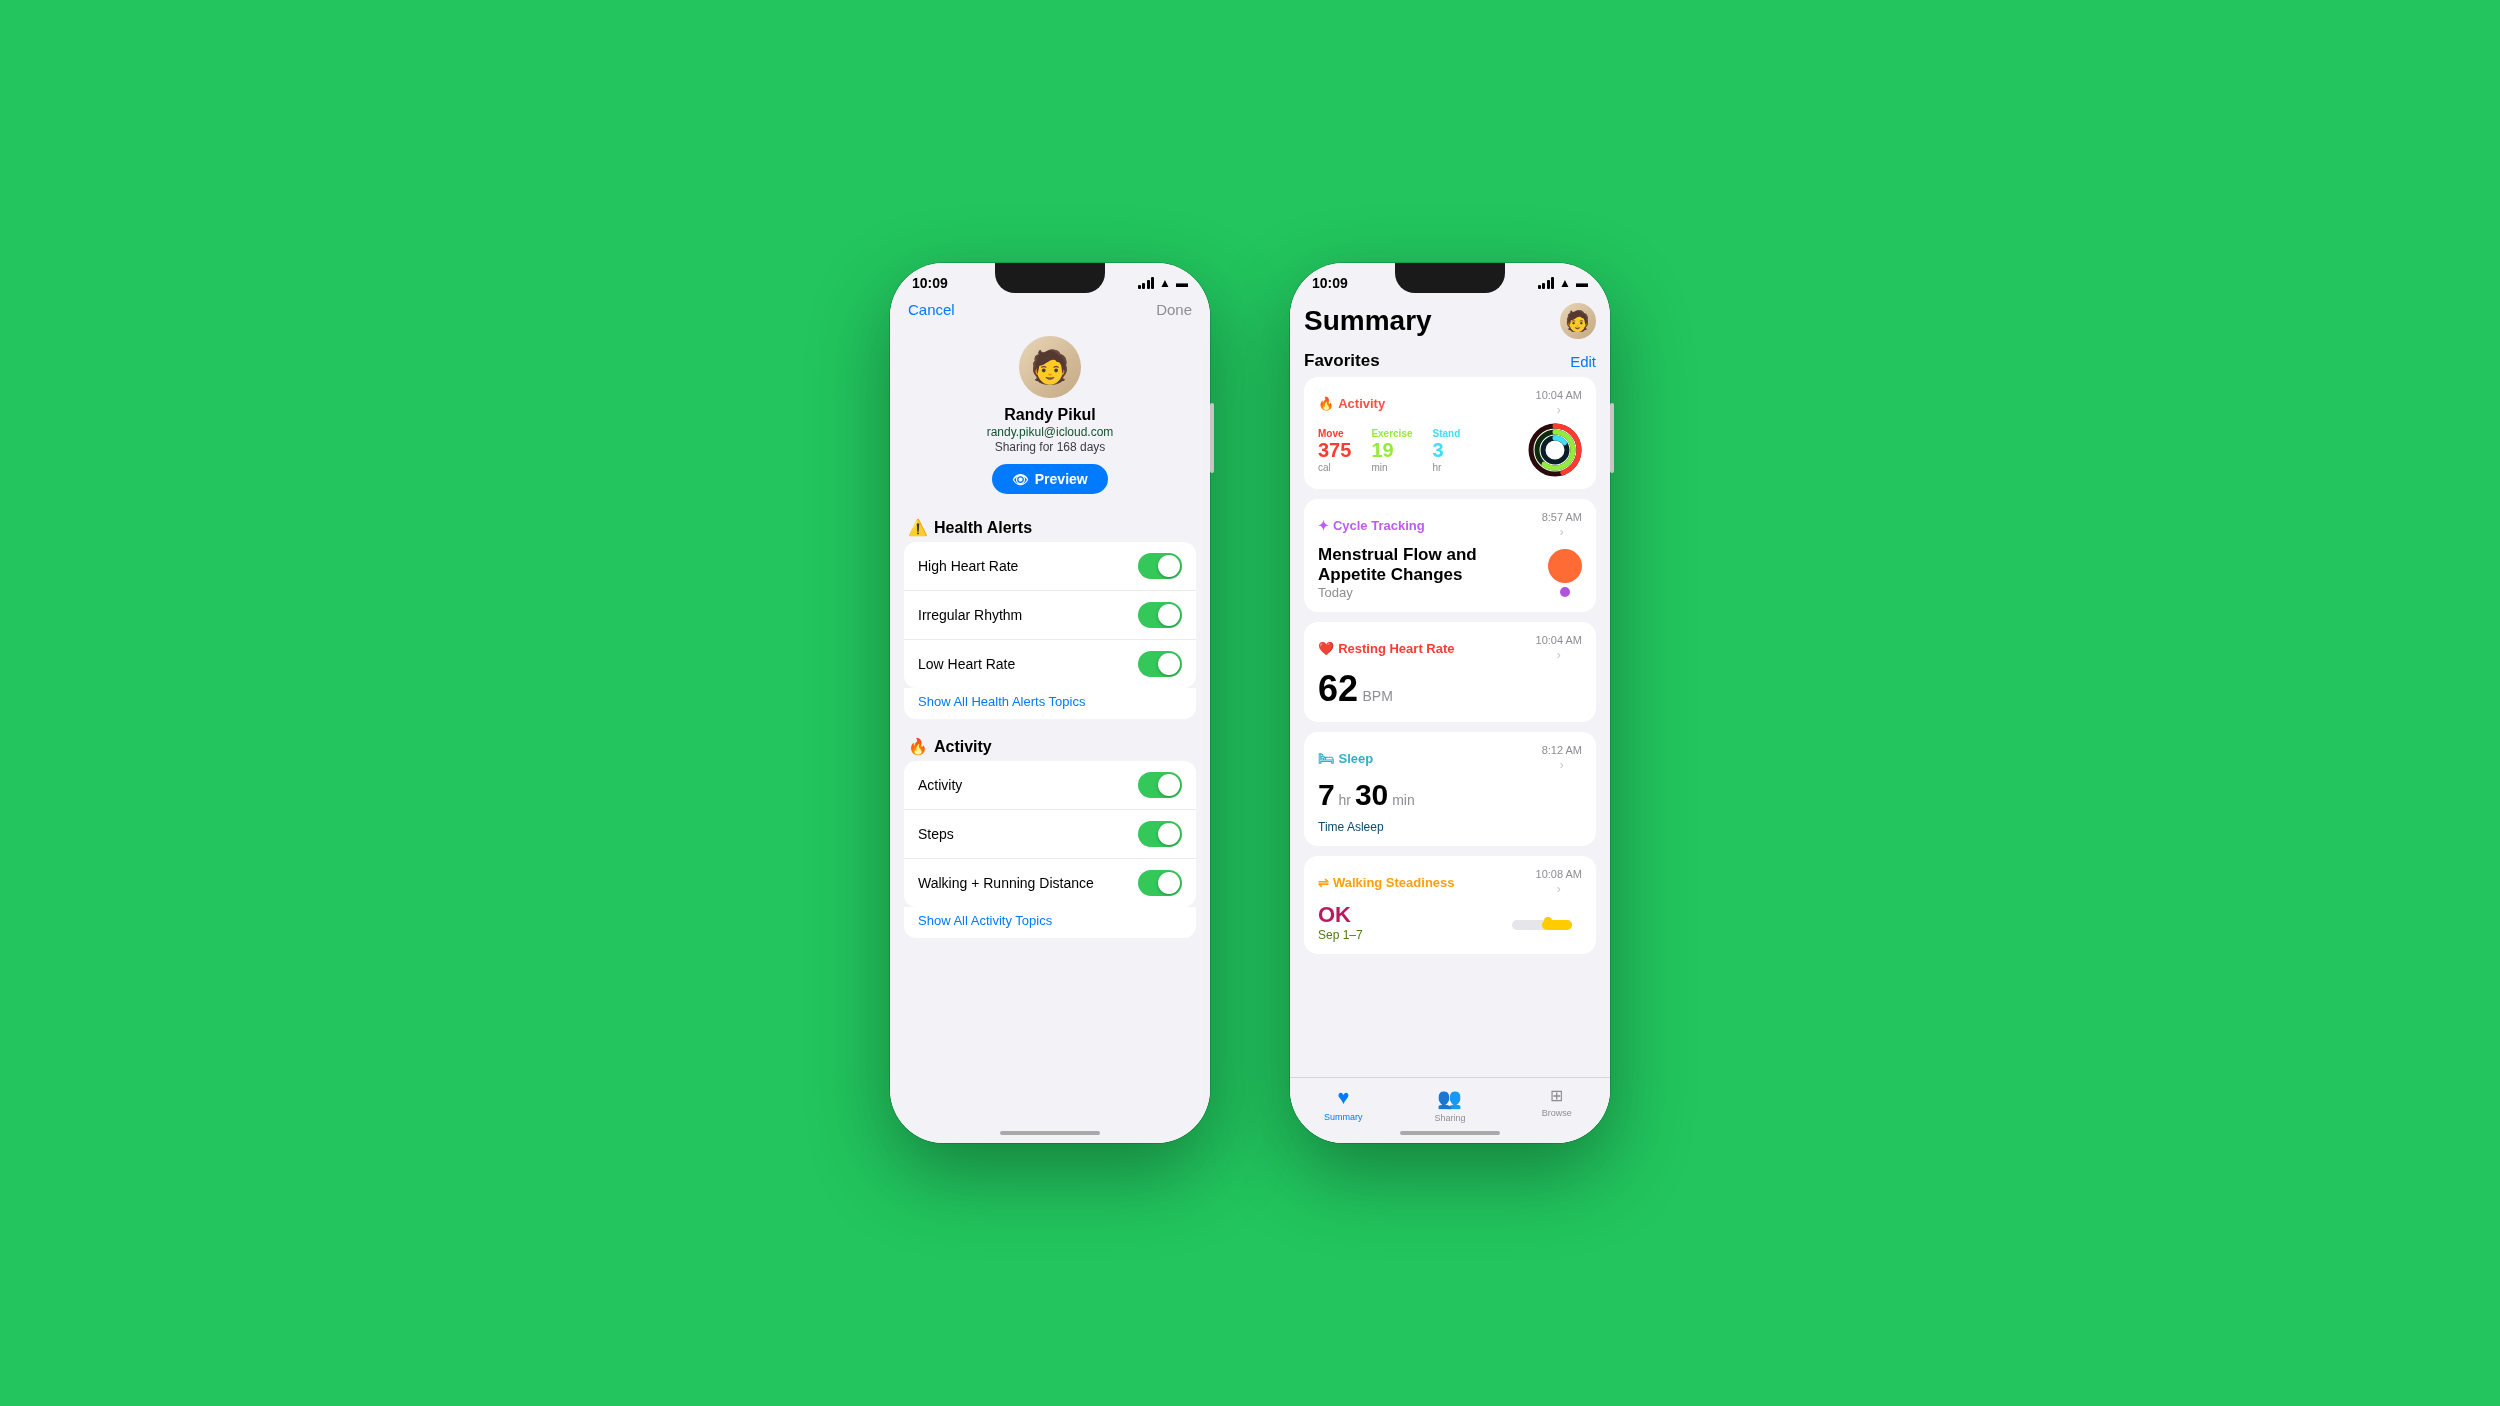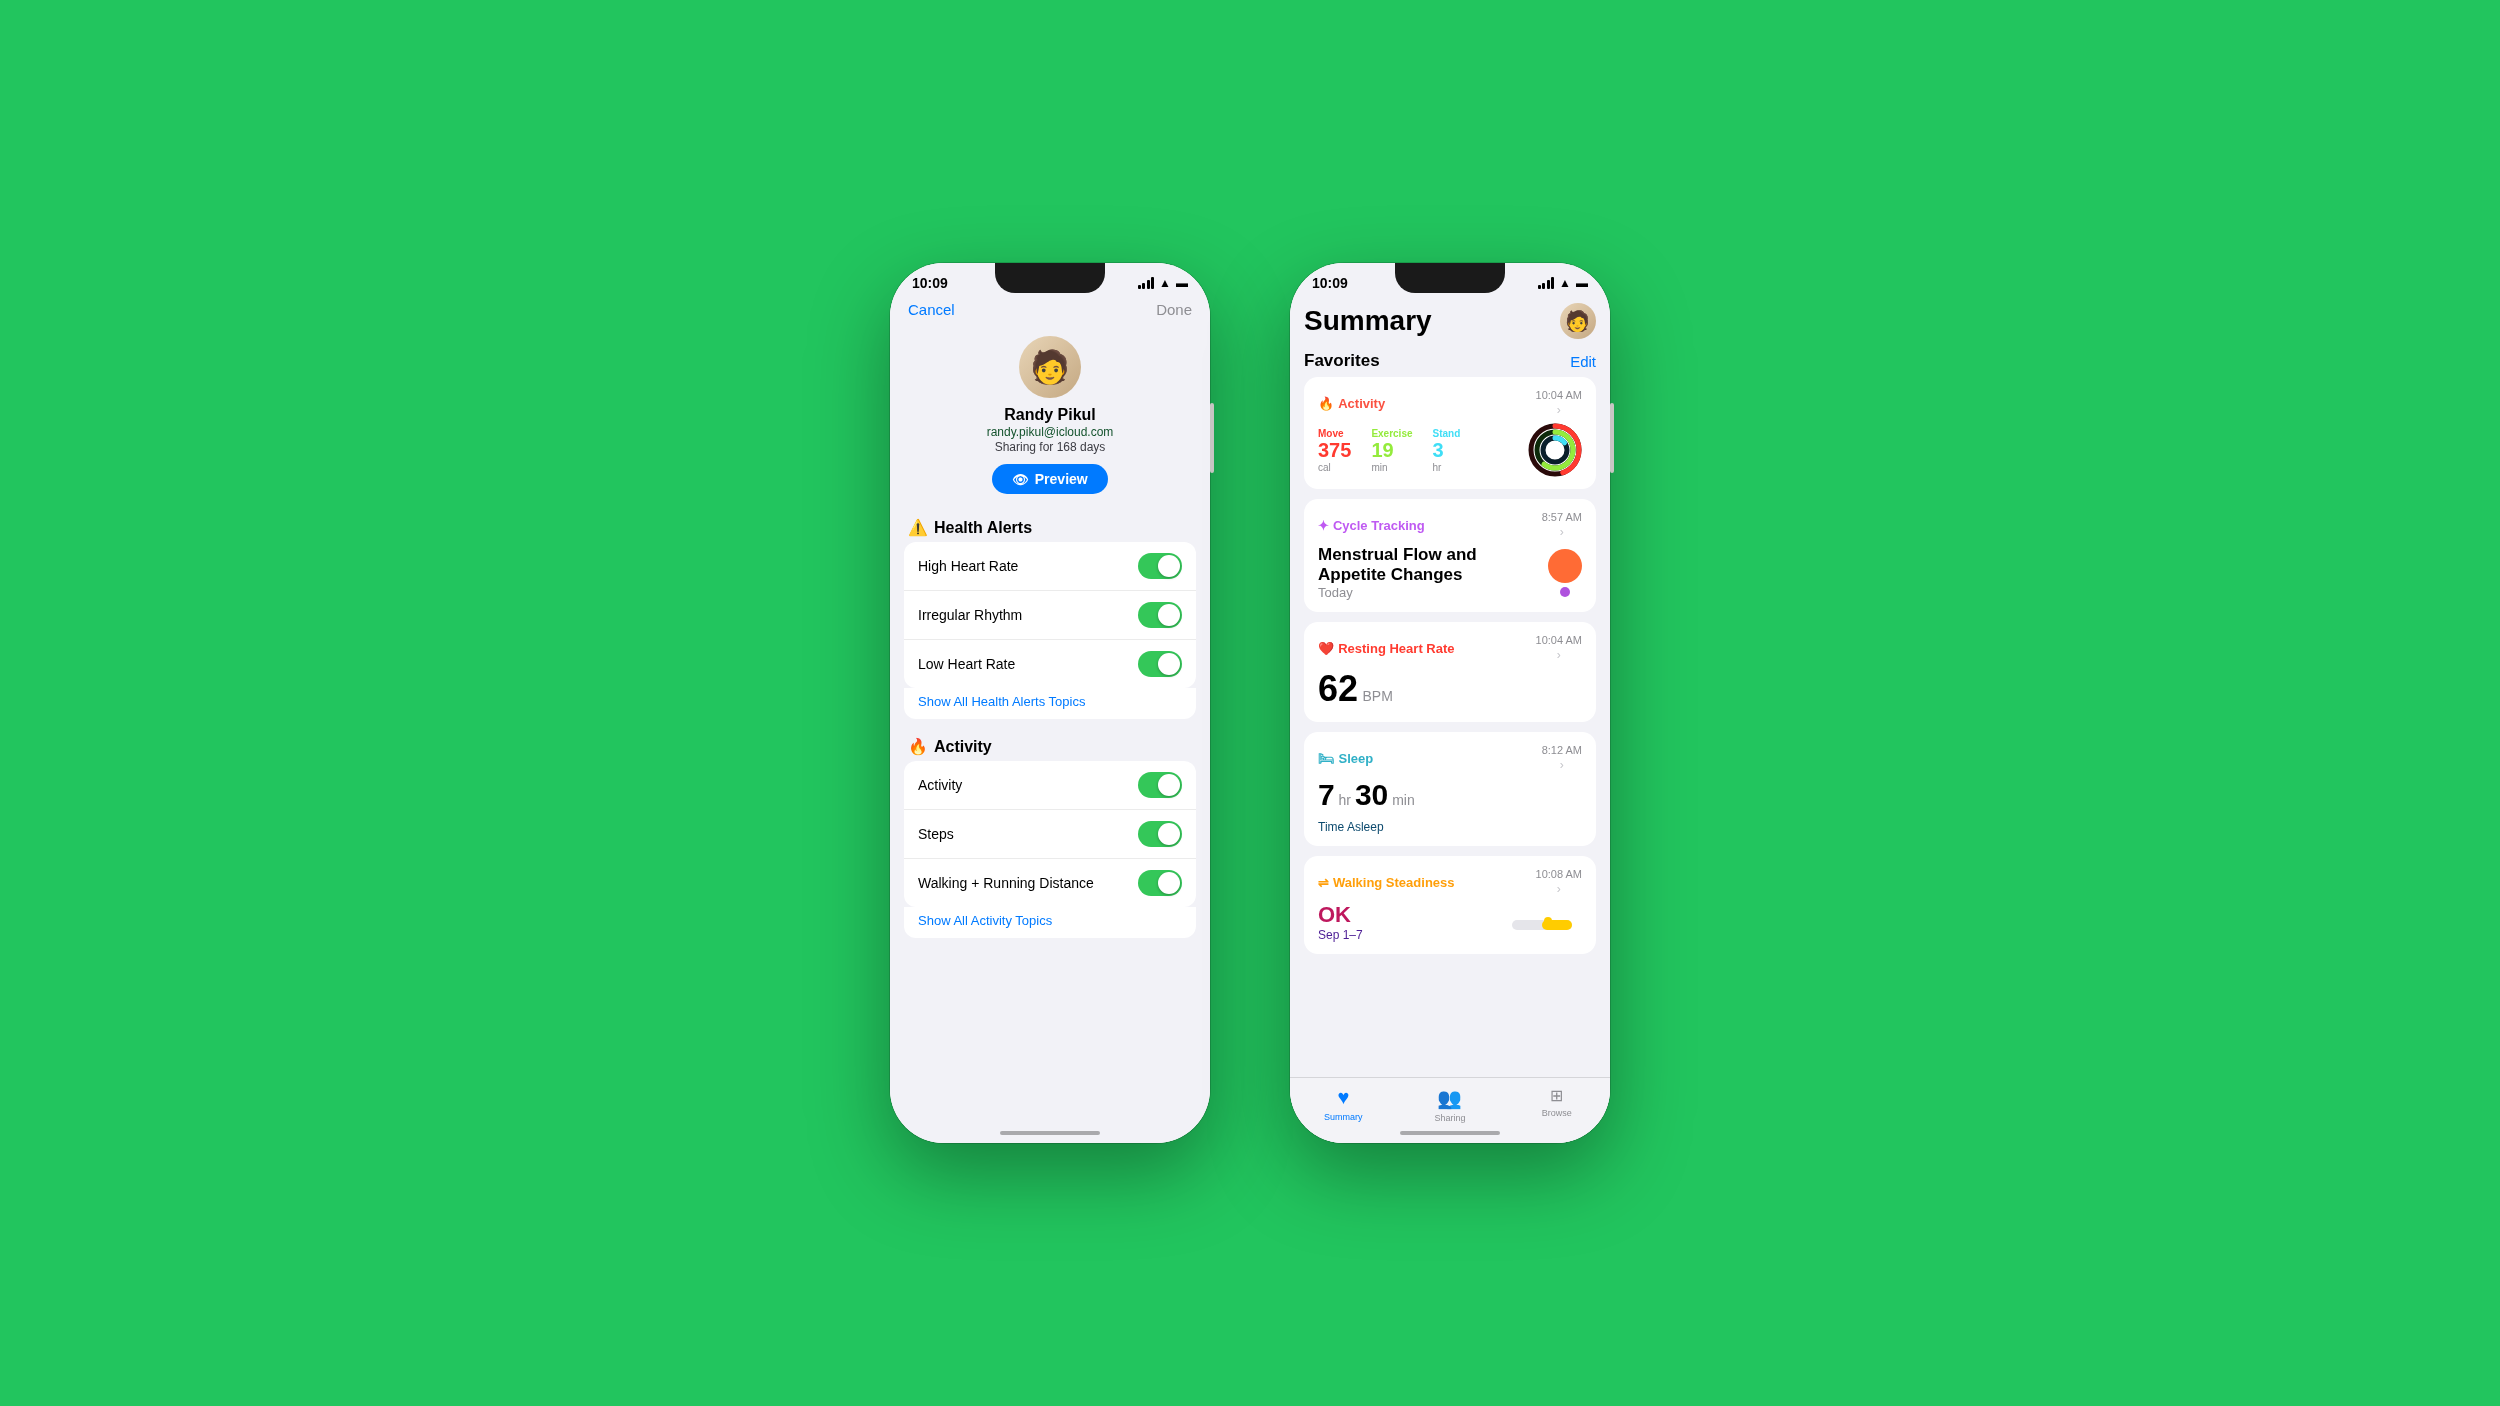--- a/index.html
+++ b/index.html
@@ -254,21 +254,21 @@
     .heart-unit { font-size: 14px; font-weight: 400; color: #8E8E93; }
 
     
     .sleep-value { font-size: 30px; font-weight: 700; color: #000; }
     .sleep-unit { font-size: 14px; font-weight: 400; color: #8E8E93; }
     .sleep-sub { font-size: 12px; color: #0c4a6e; margin-top: 8px; }
 
     
     .steadiness-content { display: flex; justify-content: space-between; align-items: flex-end; }
     .ok-value { font-size: 22px; font-weight: 700; color: #be185d; }
-    .date-range { font-size: 12px; color: #4c1d95; }
+    .date-range { font-size: 12px; color: #4d7c0f; }
     .steadiness-bar {
       width: 70px; height: 30px;
       position: relative;
     }
     .bar-bg {
       width: 60px; height: 10px;
       background: #E5E5EA;
       border-radius: 5px;
       position: relative;
       margin-top: 8px;

